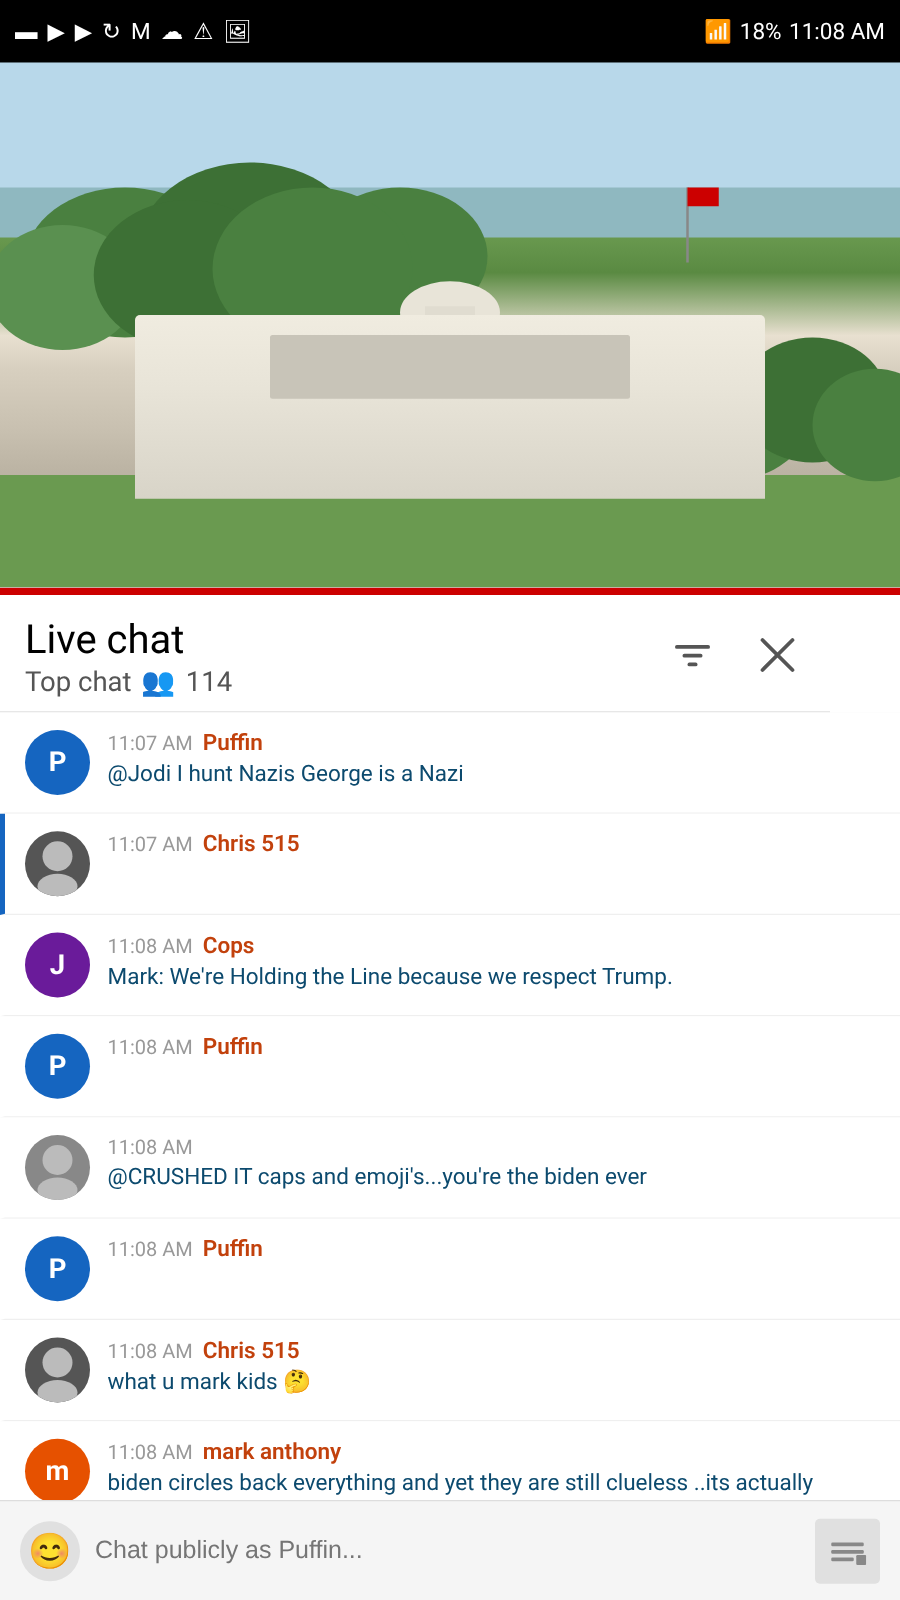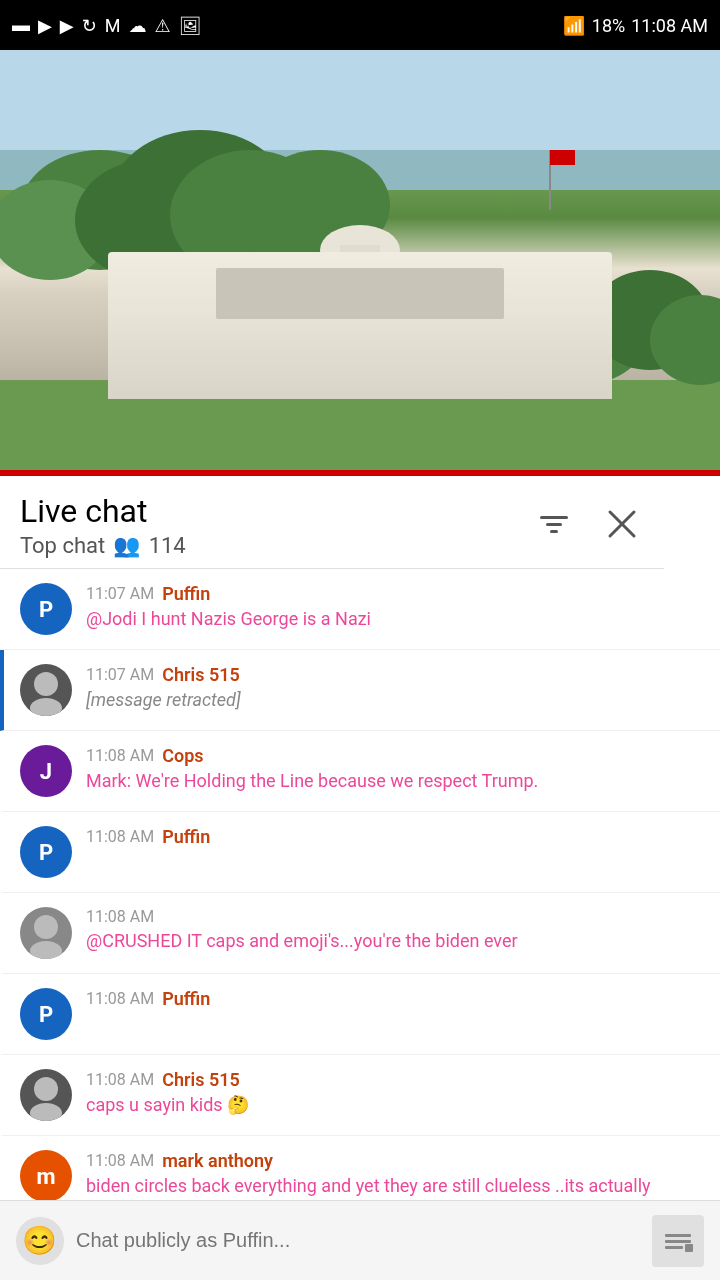--- a/index.html
+++ b/index.html
@@ -155,21 +155,21 @@
       font-size: 17px;
       color: #888;
       margin-bottom: 3px;
       display: flex;
       align-items: center;
       gap: 8px;
       flex-wrap: wrap;
     }
     .message-time { color: #999; font-size: 16px; }
     .message-username { font-weight: 600; color: #c2410c; font-size: 18px; }
-    .message-text { font-size: 18px; color: #ec4899; line-height: 1.35; }
+    .message-text { font-size: 18px; color: #0c4a6e; line-height: 1.35; }
     .message-text.retracted { color: #888; font-style: italic; }
 
     
     .input-bar {
       width: 720px;
       height: 80px;
       background: #f5f5f5;
       border-top: 1px solid #ddd;
       display: flex;
       align-items: center;
@@ -323,21 +323,20 @@
         <svg width="52" height="52" viewBox="0 0 52 52" xmlns="http://www.w3.org/2000/svg">
       <circle cx="26" cy="20" r="12" fill="#bbb"></circle>
       <ellipse cx="26" cy="44" rx="16" ry="10" fill="#bbb"></ellipse>
     </svg>
       </div>
       <div class="message-body">
         <div class="message-meta">
           <span class="message-time">11:07 AM</span>
           <span class="message-username">Chris 515</span>
         </div>
-        <div class="message-text retracted">[message retracted]</div>
       </div>
     </div>
     <div class="chat-message no-highlight">
       <div class="avatar" style="background: rgb(106, 27, 154);">J</div>
       <div class="message-body">
         <div class="message-meta">
           <span class="message-time">11:08 AM</span>
           <span class="message-username">Cops</span>
         </div>
         <div class="message-text">Mark: We're Holding the Line because we respect Trump.</div>
@@ -380,21 +379,21 @@
         <svg width="52" height="52" viewBox="0 0 52 52" xmlns="http://www.w3.org/2000/svg">
       <circle cx="26" cy="20" r="12" fill="#bbb"></circle>
       <ellipse cx="26" cy="44" rx="16" ry="10" fill="#bbb"></ellipse>
     </svg>
       </div>
       <div class="message-body">
         <div class="message-meta">
           <span class="message-time">11:08 AM</span>
           <span class="message-username">Chris 515</span>
         </div>
-        <div class="message-text">caps u sayin kids 🤔</div>
+        <div class="message-text">what u mark kids 🤔</div>
       </div>
     </div>
     <div class="chat-message no-highlight">
       <div class="avatar" style="background: rgb(230, 81, 0);">m</div>
       <div class="message-body">
         <div class="message-meta">
           <span class="message-time">11:08 AM</span>
           <span class="message-username">mark anthony</span>
         </div>
         <div class="message-text">biden circles back everything and yet they are still clueless ..its actually ignorant</div>

